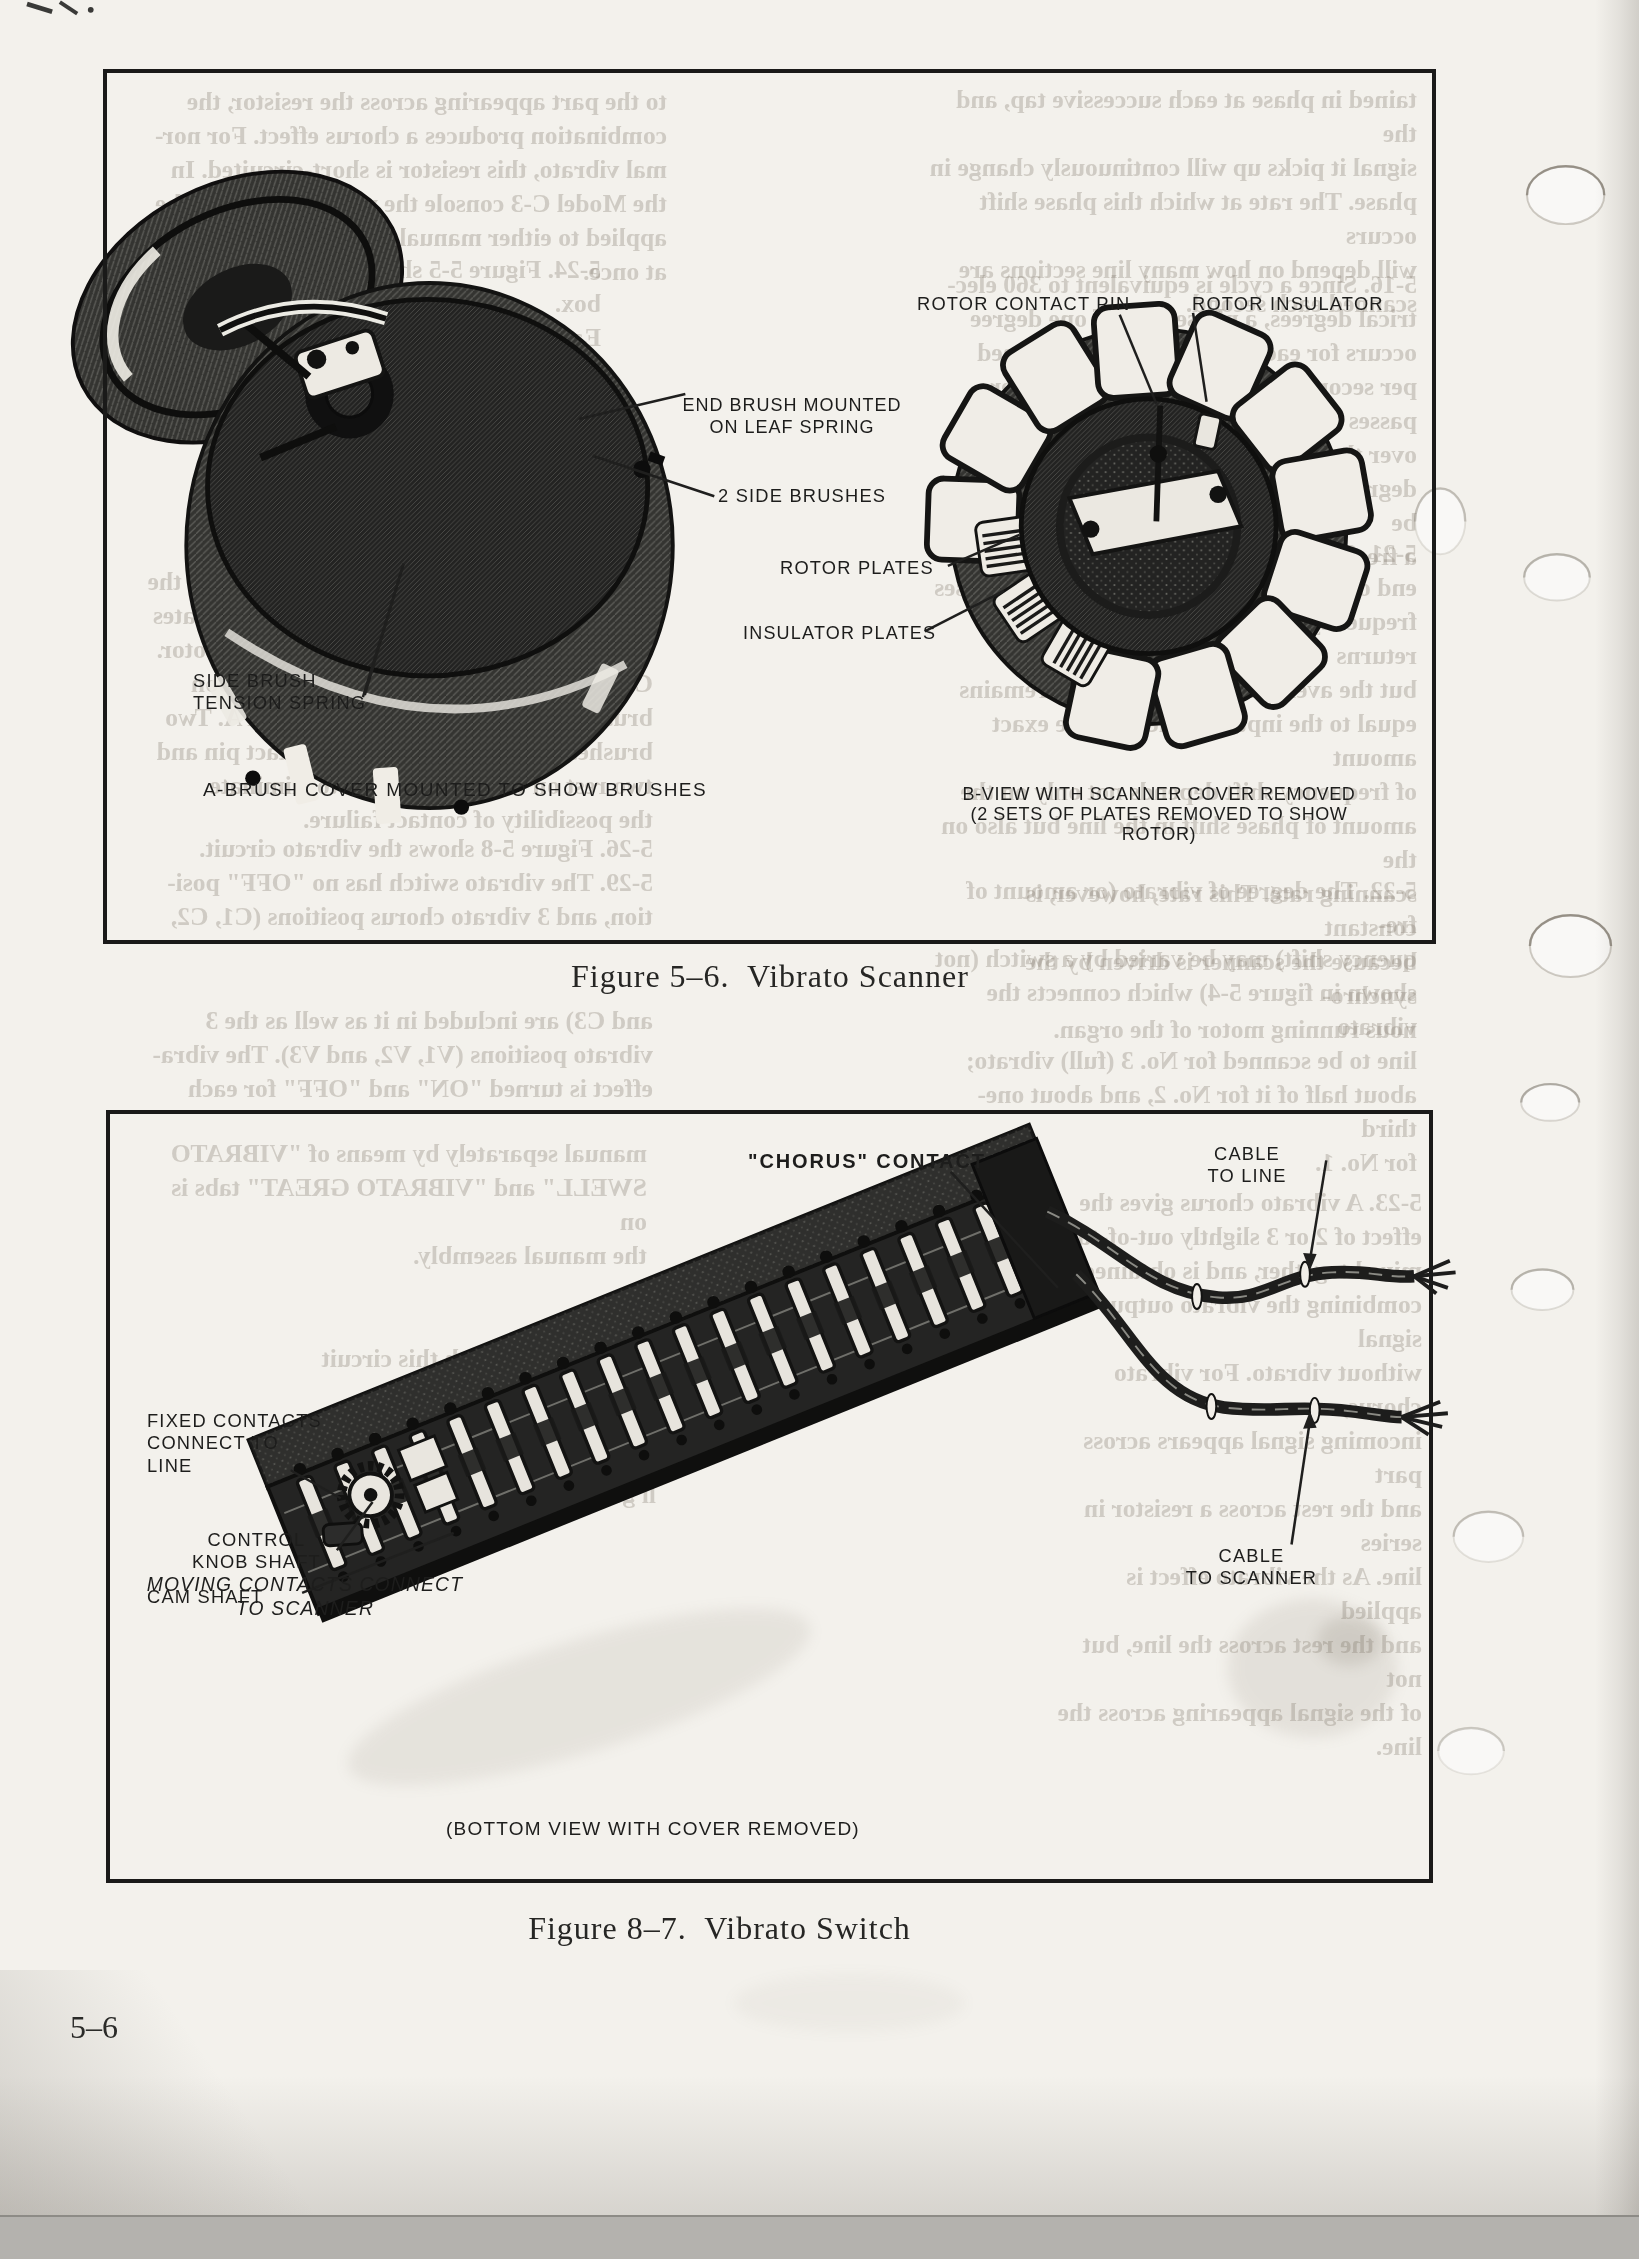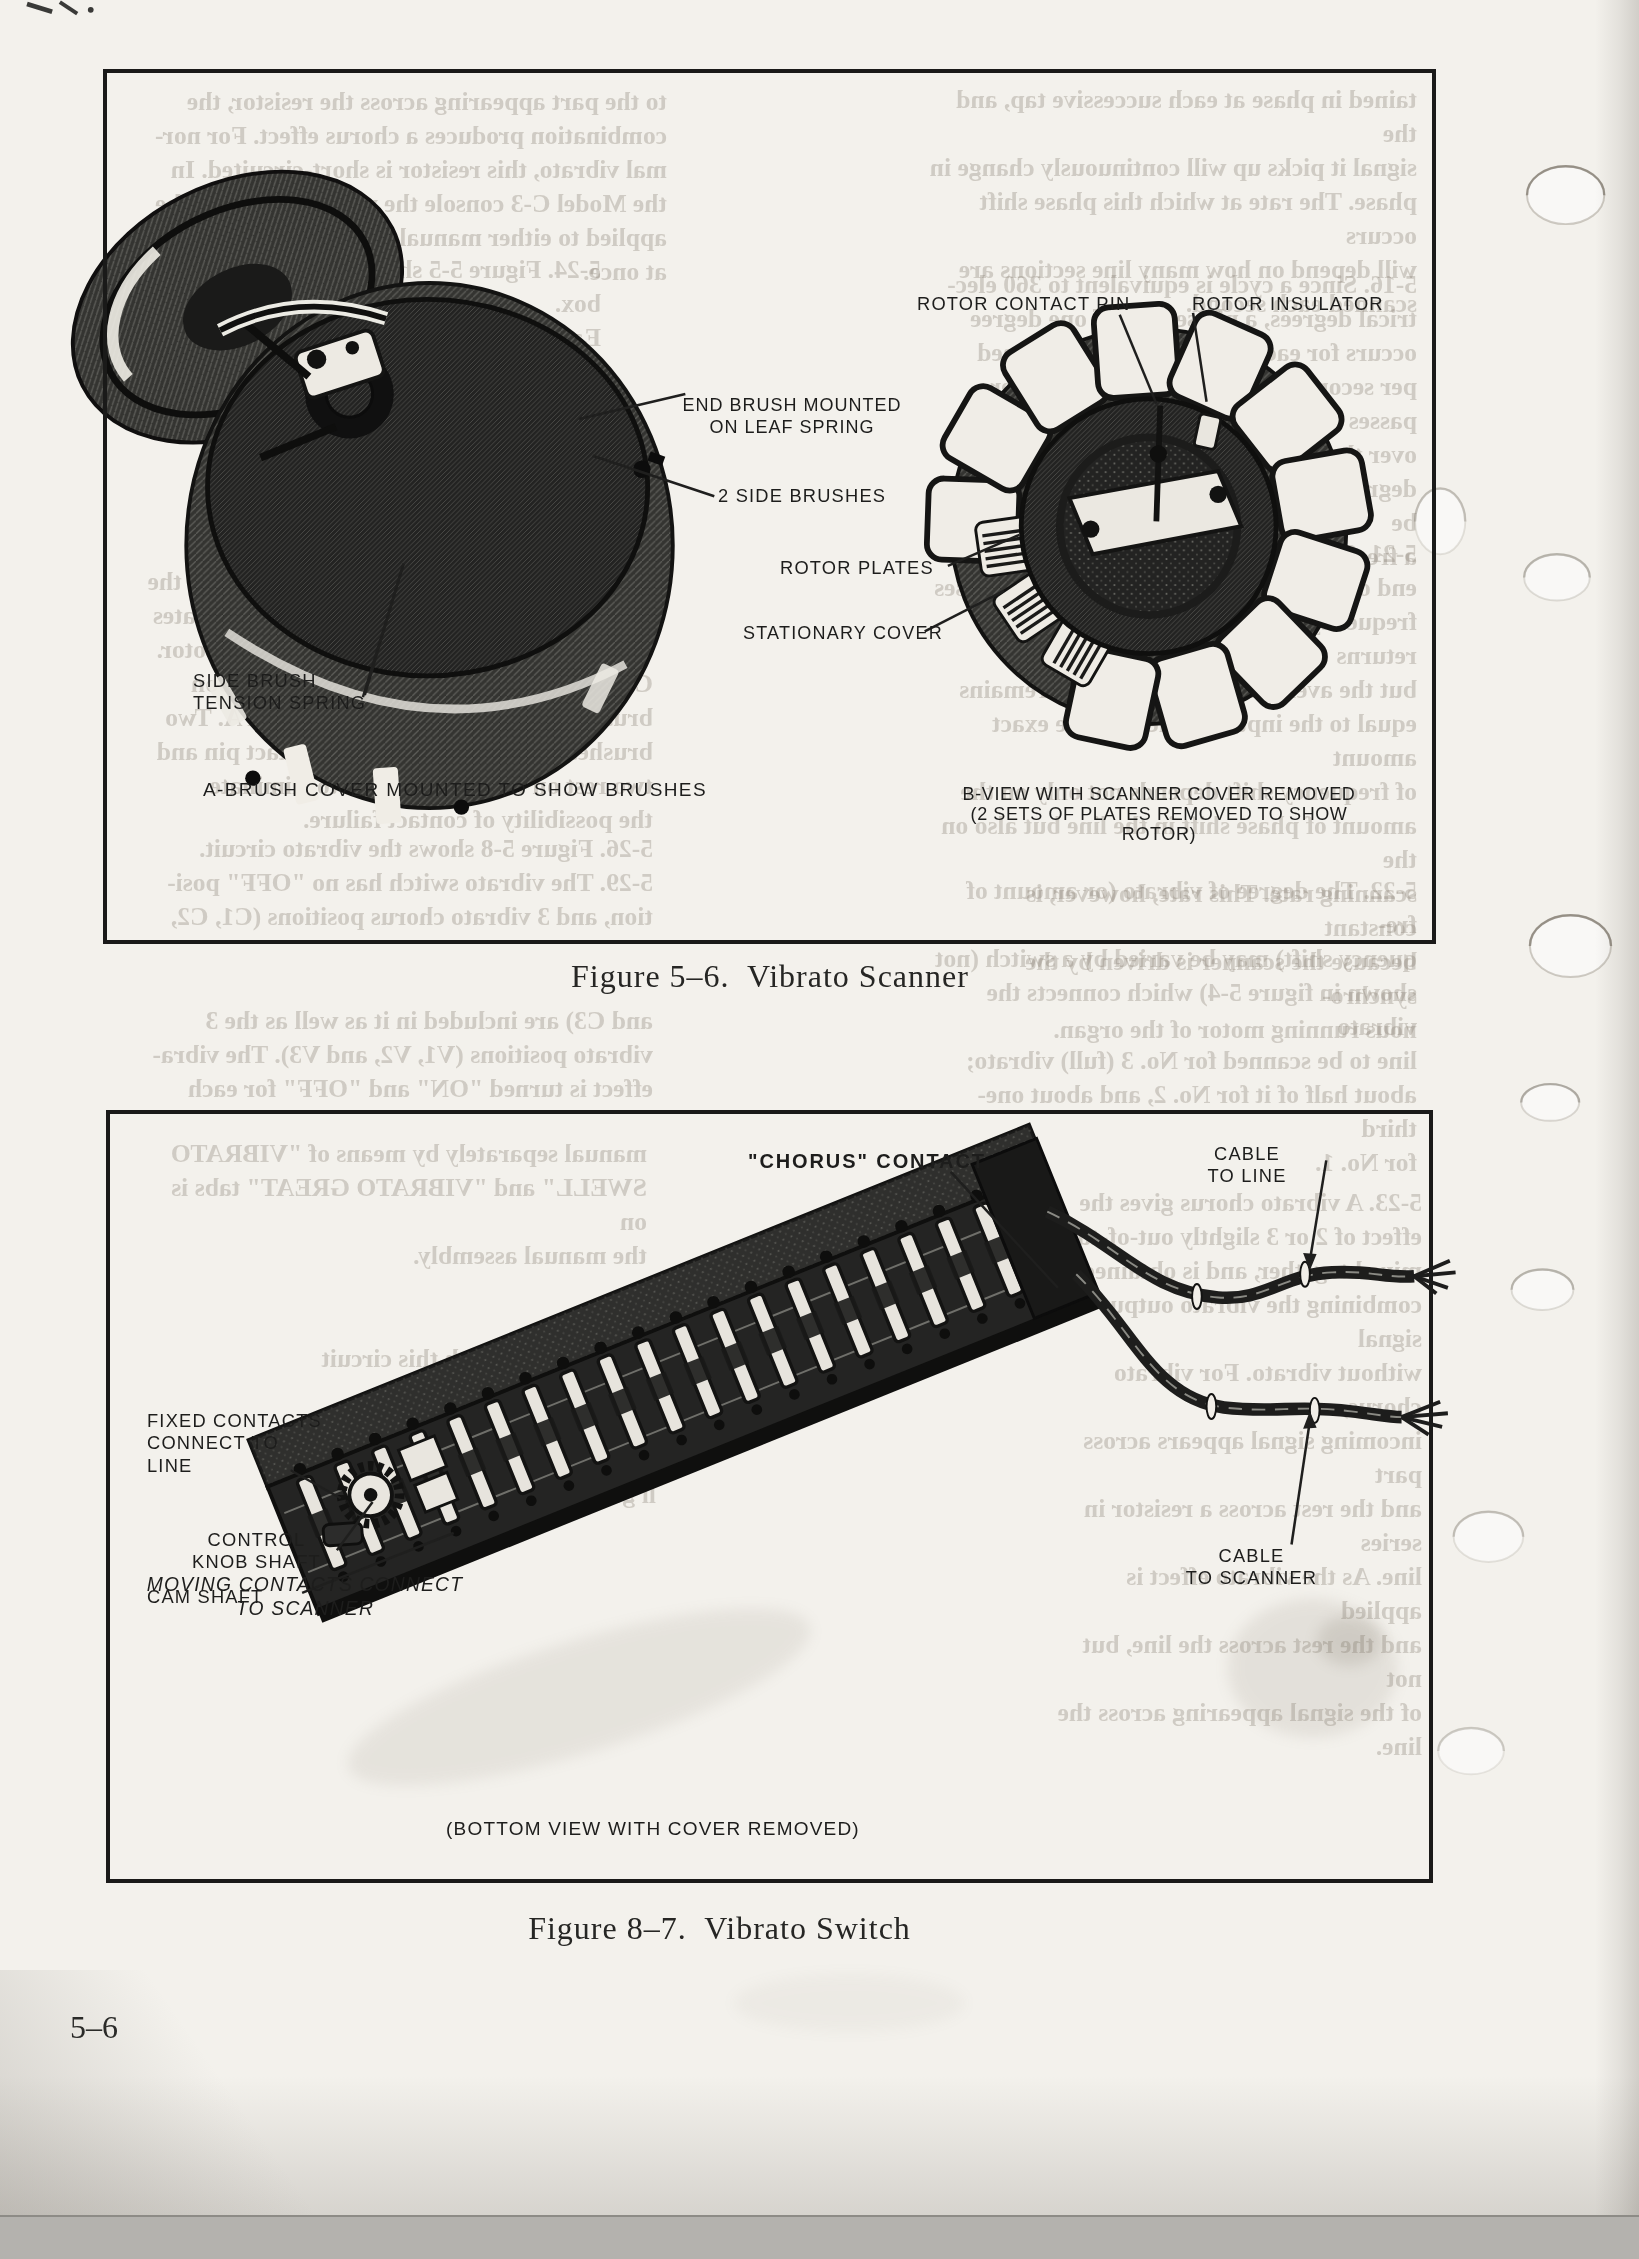--- a/index.html
+++ b/index.html
@@ -398,21 +398,21 @@
       </g>
   </svg>
 
   <div class="figbox" style="left:103px;top:69px;width:1325px;height:867px;"></div>
   <div class="figbox" style="left:106px;top:1110px;width:1319px;height:765px;"></div>
 
   <div class="co" style="left:681px;top:380px;width:222px;text-align:center;font-size:18px;letter-spacing:1px;margin-top:15px;">END BRUSH MOUNTED
 ON LEAF SPRING</div>
   <div class="co" style="left:718px;top:485px;">2 SIDE BRUSHES</div>
   <div class="co" style="left:780px;top:557px;">ROTOR PLATES</div>
-  <div class="co" style="left:743px;top:623px;font-size:18px;">STATIONARY COVER</div>
+  <div class="co" style="left:743px;top:623px;font-size:18px;">INSULATOR PLATES</div>
   <div class="co" style="left:193px;top:670px;">SIDE BRUSH
 TENSION SPRING</div>
   <div class="co" style="left:917px;top:293px;">ROTOR CONTACT PIN</div>
   <div class="co" style="left:1192px;top:293px;">ROTOR INSULATOR</div>
   <div class="co" style="left:203px;top:778px;font-size:19px;letter-spacing:1.4px;">A-BRUSH COVER MOUNTED TO SHOW BRUSHES</div>
   <div class="co" style="left:958px;top:784px;width:402px;text-align:center;font-size:18px;letter-spacing:0.6px;line-height:1.12;">B-VIEW WITH SCANNER COVER REMOVED
 (2 SETS OF PLATES REMOVED TO SHOW ROTOR)</div>
   <div class="figcap" style="left:105px;top:958px;width:1330px;">Figure 5–6.  Vibrato Scanner</div>
 
   <div class="co" style="left:748px;top:1149px;font-weight:bold;font-size:20px;letter-spacing:1.9px;">"CHORUS" CONTACT</div>

